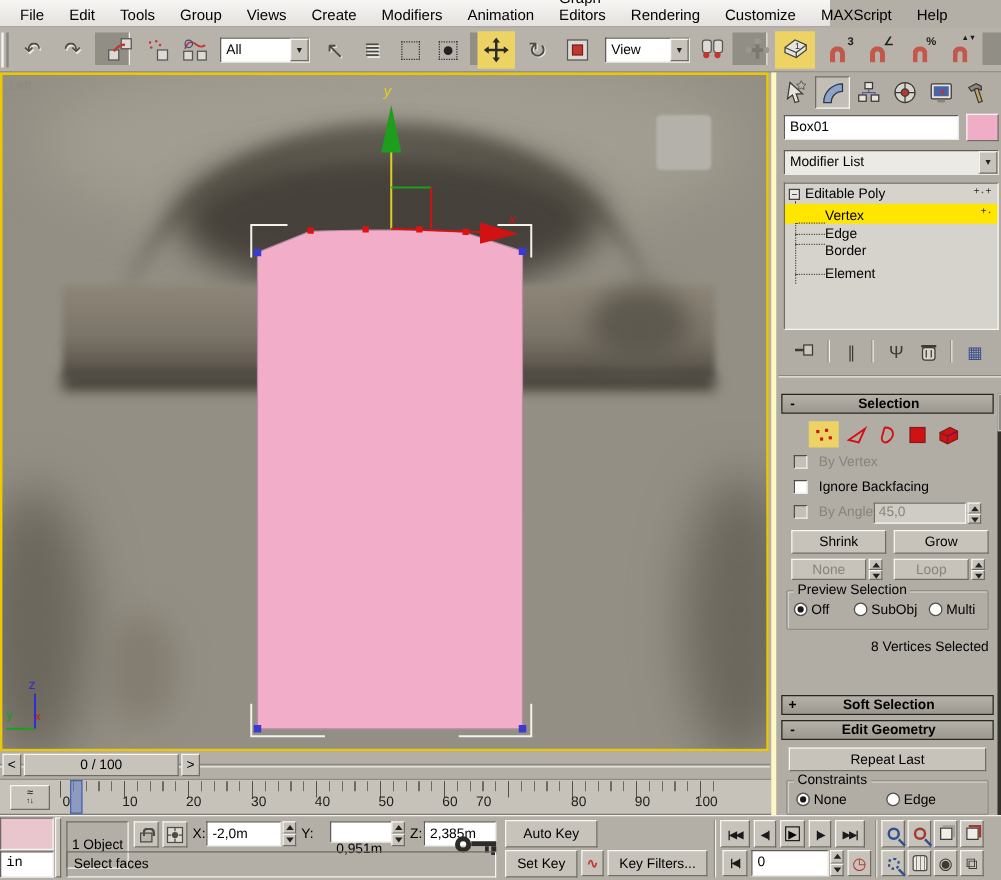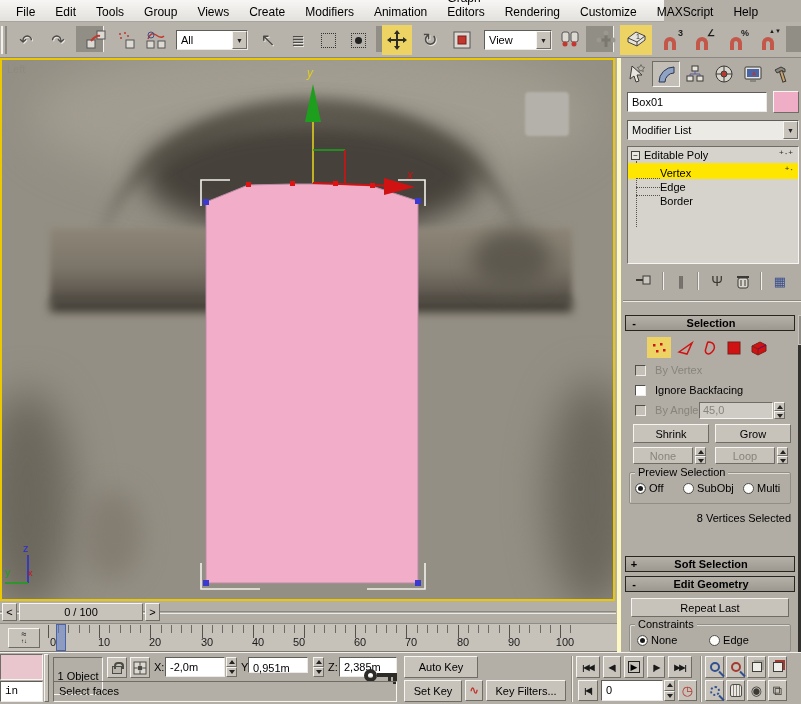--- a/index.html
+++ b/index.html
@@ -285,23 +285,23 @@
         <span style="font-size:6px">↑↓</span>
     </div>
     <div id="ticks"></div>
     <div id="ticksmaj"></div>
     <div style="position:absolute;left:56px;top:0;width:10px;height:27px;background:rgba(96,124,198,.55);border:1px solid #4a62a8"></div>
     <span class="tick" style="left:38px">0</span>
     <span class="tick" style="left:89px">10</span>
     <span class="tick" style="left:140px">20</span>
     <span class="tick" style="left:192px">30</span>
     <span class="tick" style="left:243px">40</span>
-    <span class="tick" style="left:284px">50</span>
+    <span class="tick" style="left:294px">50</span>
     <span class="tick" style="left:345px">60</span>
-    <span class="tick" style="left:396px">70</span>
+    <span class="tick" style="left:372px">70</span>
     <span class="tick" style="left:448px">80</span>
     <span class="tick" style="left:499px">90</span>
     <span class="tick" style="left:550px">100</span>
   </div>
 
   <div id="cpanel">
     <div class="tab" style="left:2px">
       <svg width="20" height="20">
           <path d="M5 2 L15 11 L10 11 L12 17 L9 18 L7 12 L3 15 Z" fill="#e7e4dd" stroke="#3c3a35"></path>
           <path d="M15 2 l1.5 3 3 .5 -2.2 2.2 .5 3 -2.8-1.5 -2.8 1.5 .5-3 -2.2-2.2 3-.5 Z" fill="#b8b5ad" stroke="#3c3a35" stroke-width=".7" transform="translate(2,-1) scale(.8)"></path>
@@ -364,20 +364,24 @@
         <span>Vertex</span>
         <span style="position:absolute;right:4px;top:1px;color:#2d2b27;font-size:8px;letter-spacing:1px">+˖</span>
       </div>
       <div style="position:relative;height:16px;display:flex;align-items:center">
         <span style="width:24px;border-top:1px dotted #55534e;margin-left:8px"></span>
         <span>Edge</span>
       </div>
       <div style="position:relative;height:16px;display:flex;align-items:flex-start">
         <span style="width:24px;border-top:1px dotted #55534e;margin-left:8px"></span>
         <span>Border</span>
+      </div>
+      <div style="position:relative;height:16px;display:flex;align-items:center">
+        <span style="width:24px;border-top:1px dotted #55534e;margin-left:8px"></span>
+        <span>Element</span>
       </div>
     </div>
 
     <div class="abs" style="left:0;top:212px;width:184px;height:24px">
       <div class="abs btn" style="left:10px;width:26px;height:22px">
         <svg width="18" height="16">
             <rect x="8" y="3" width="7" height="8" fill="#cac7c0" stroke="#3c3a35"></rect>
             <line x1="1" y1="7" x2="8" y2="7" stroke="#3c3a35" stroke-width="2"></line>
           </svg>
       </div>
@@ -527,21 +531,21 @@
         </svg>
     </div>
 
     <span class="abs slabel" style="left:154px;top:8px">X:</span>
     <div class="abs fld" style="left:165px;top:4px;width:60px;height:20px;padding:3px 0 0 4px"><span>-2,0m</span></div>
     <div class="spin" style="left:226px;top:4px;height:20px">
         <i class="u"></i>
         <i class="d"></i>
       </div>
     <span class="abs slabel" style="left:241px;top:8px">Y:</span>
-    <div class="abs fld" style="left:248px;top:4px;width:60px;height:16px;padding:4px 0 0 4px"><span>0,951m</span></div>
+    <div class="abs fld" style="left:264px;top:4px;width:60px;height:16px;padding:15px 0 0 4px"><span>0,951m</span></div>
     <div class="spin" style="left:313px;top:4px;height:20px">
         <i class="u"></i>
         <i class="d"></i>
       </div>
     <span class="abs slabel" style="left:328px;top:8px">Z:</span>
     <div class="abs fld" style="left:339px;top:4px;width:58px;height:20px;padding:3px 0 0 4px;overflow:hidden"><span>2,385m</span></div>
 
     <div class="abs" style="left:364px;top:12px;width:36px;height:26px">
         <span class="keyring"></span>
         <span class="keyshaft"></span>

